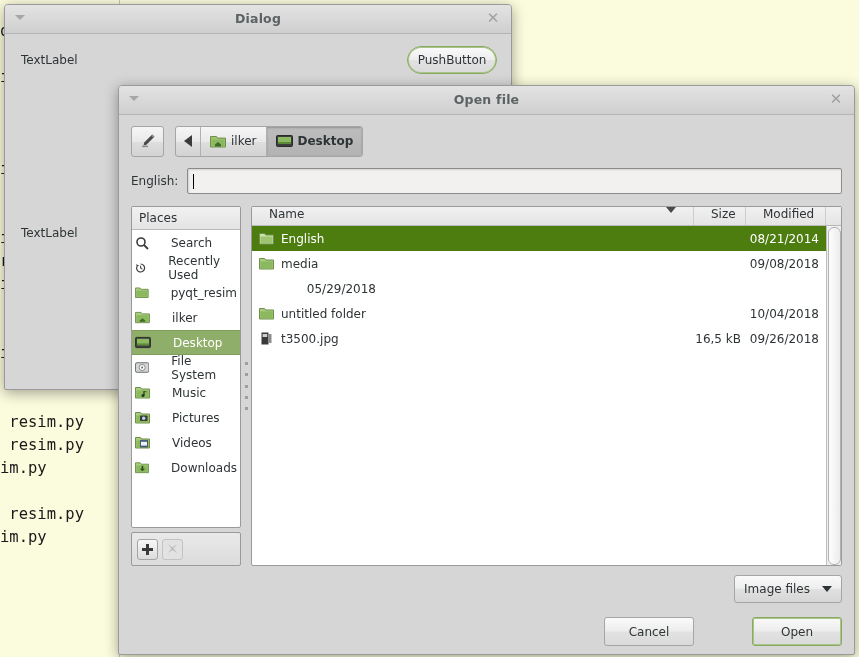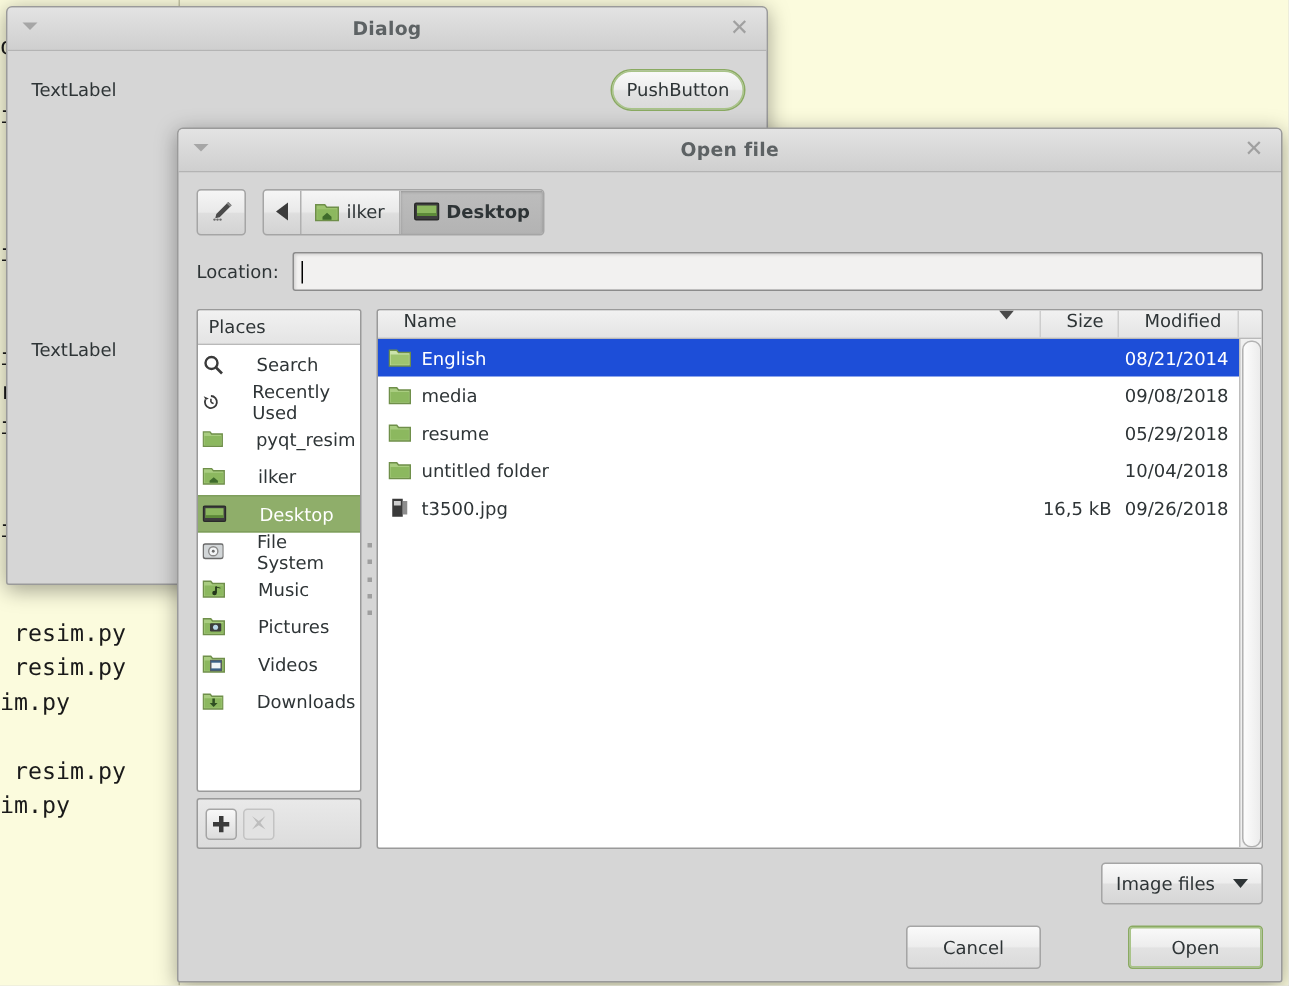--- a/index.html
+++ b/index.html
@@ -97,21 +97,21 @@
     border-radius:2px;background:#fff;overflow:hidden;}
   .fl-head{display:flex;height:24px;background:linear-gradient(to bottom,#f1f1f1 0%,#e4e4e4 100%);
     border-bottom:1px solid #b9b9b9;font-size:12px;color:#2e3436;}
   .fl-head .c{display:flex;align-items:flex-start;padding:0 17px;box-sizing:border-box;
     border-right:1px solid #cdcdcd;cursor:pointer;}
   .fl-head .c.name{flex:1;justify-content:space-between;}
   .fl-head .c.size{width:52px;}
   .fl-head .c.mod{width:79px;border-right:none;}
   .fl-body{flex:1;overflow:hidden;position:relative;}
   .frow{display:flex;height:25px;align-items:center;font-size:12px;color:#2e3436;cursor:pointer;}
-  .frow.sel{background:#1d4ed8;color:#fff;}
+  .frow.sel{background:#4d7c0f;color:#fff;}
   .frow .nm{flex:1;display:flex;align-items:center;gap:7px;padding-left:7px;box-sizing:border-box;}
   .frow .sz{width:52px;text-align:right;padding-right:6px;box-sizing:border-box;}
   .frow .md{width:79px;text-align:right;padding-right:7px;box-sizing:border-box;}
   .vscroll{width:15px;border-left:1px solid #bdbdbd;background:#f0f0f0;
     display:flex;align-items:flex-start;justify-content:center;padding-top:1px;box-sizing:border-box;}
   .vthumb{width:11px;height:336px;border:1px solid #b2b2b2;border-radius:6px;
     background:linear-gradient(to right,#fdfdfd,#ececec);}
 
   
   .botrow{display:flex;justify-content:flex-end;margin-top:9px;}
@@ -208,21 +208,21 @@
             <rect x="0.5" y="1.5" width="16" height="11" rx="1" fill="#3d3d3d" stroke="#2a2a2a"></rect>
             <rect x="2" y="3" width="13" height="7" fill="#8cb85f"></rect>
             <rect x="2" y="8" width="13" height="2" fill="#5d8a39"></rect>
           </svg>
           <span>Desktop</span>
         </div>
       </div>
     </div>
 
     <div class="locrow">
-      <span class="lab">Location:</span>
+      <span class="lab">English:</span>
       <div class="locinput">
         <span class="caret"></span>
         <span></span>
       </div>
     </div>
 
     <div class="mainsplit">
 
       <div class="places">
         <div class="places-list">
@@ -380,27 +380,20 @@
                   <path d="M0.5 1.5h5l1.2 1.5H14.5V12H0.5z" fill="#a9cd80" stroke="#6f8f4a"></path>
                   <path d="M1.4 4.4h12.2V11.2H1.4z" fill="#8cb85f"></path>
                 </svg>
                 <span>media</span>
               </span>
               <span class="sz"></span>
               <span class="md">09/08/2018</span>
             </div>
 
             <div class="frow">
-              <span class="nm">
-                <svg width="15" height="13" viewBox="0 0 15 13">
-                  <path d="M0.5 1.5h5l1.2 1.5H14.5V12H0.5z" fill="#a9cd80" stroke="#6f8f4a"></path>
-                  <path d="M1.4 4.4h12.2V11.2H1.4z" fill="#8cb85f"></path>
-                </svg>
-                <span>resume</span>
-              </span>
               <span class="sz"></span>
               <span class="md">05/29/2018</span>
             </div>
 
             <div class="frow">
               <span class="nm">
                 <svg width="15" height="13" viewBox="0 0 15 13">
                   <path d="M0.5 1.5h5l1.2 1.5H14.5V12H0.5z" fill="#a9cd80" stroke="#6f8f4a"></path>
                   <path d="M1.4 4.4h12.2V11.2H1.4z" fill="#8cb85f"></path>
                 </svg>

